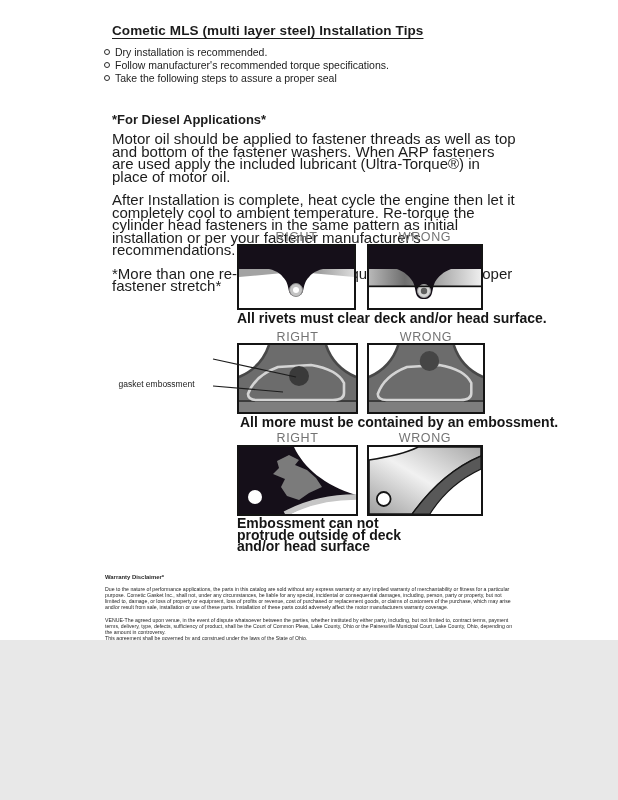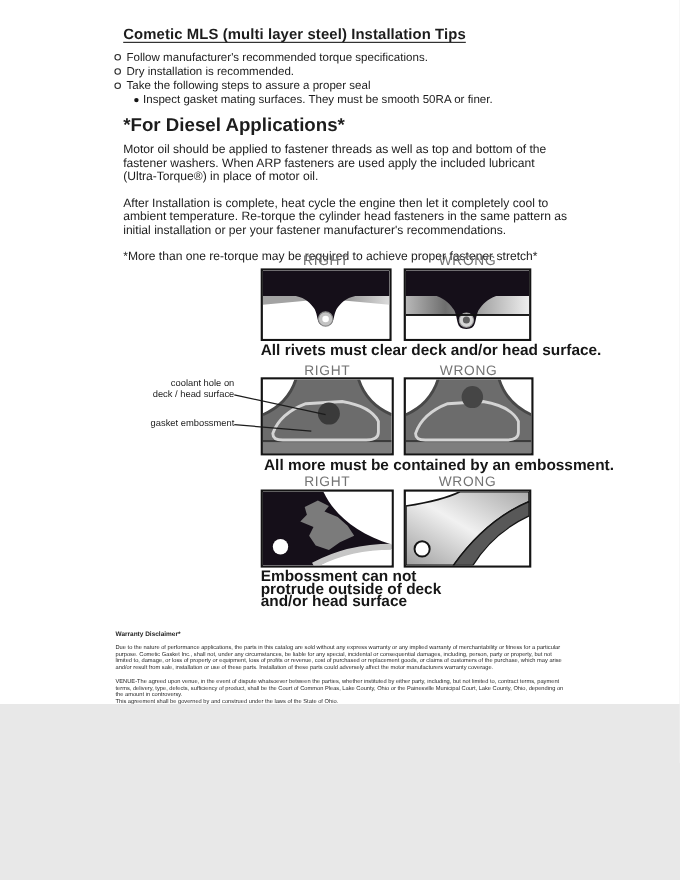--- a/index.html
+++ b/index.html
@@ -12,22 +12,22 @@
   
   .content { position:absolute; left:104px; top:23px; width:416px; }
   .doc-title { margin:0 0 8px 8px; font-size:13.5px; font-weight:bold;
     text-decoration:underline; text-underline-offset:3px; letter-spacing:0.1px; }
   .bullet-row { display:flex; align-items:baseline; font-size:10.5px; line-height:13px; }
   .o-marker { flex:none; width:4px; height:4px; border:1.1px solid #2b2b2b;
     border-radius:50%; margin:0 5px 0 0; align-self:center; margin-top:-1px; }
   .sub { padding-left:18px; }
   .f-marker { flex:none; width:4px; height:4px; background:#141414;
     border-radius:50%; margin:0 4px 0 0; align-self:center; margin-top:-1px; }
-  .diesel-heading { margin:6px 0 6px 8px; font-size:17px; font-weight:bold; }
-  .para { margin:0 0 11px 8px; width:404px; font-size:11px; line-height:12.5px; }
+  .diesel-heading { margin:27px 0 6px 8px; font-size:13px; font-weight:bold; }
+  .para { margin:0 0 11px 8px; width:404px; font-size:15px; line-height:12.5px; }
   .para.last { margin-bottom:0; }
   
   .dlabel { position:absolute; font-size:12.5px; letter-spacing:0.6px;
     text-align:center; color:#737373; }
   .panel { position:absolute; border:2px solid #141414; box-sizing:border-box;
     background:#fff; }
   .panel svg { display:block; width:100%; height:100%; }
   .caption { position:absolute; font-size:14px; font-weight:bold; line-height:11.5px; color:#161616; }
   .side-label { position:absolute; font-size:8.5px; line-height:9.8px;
     text-align:right; color:#1a1a1a; }
@@ -44,33 +44,29 @@
 </head>
 <body>
 
 <div class="page">
 
   <div class="content">
     <h1 class="doc-title">Cometic MLS (multi layer steel) Installation Tips</h1>
 
     <div class="bullet-row">
       <span class="o-marker"></span>
+      <span>Dry installation is recommended.</span>
+    </div>
+    <div class="bullet-row">
+      <span class="o-marker"></span>
       <span>Follow manufacturer's recommended torque specifications.</span>
     </div>
     <div class="bullet-row">
       <span class="o-marker"></span>
-      <span>Dry installation is recommended.</span>
-    </div>
-    <div class="bullet-row">
-      <span class="o-marker"></span>
       <span>Take the following steps to assure a proper seal</span>
-    </div>
-    <div class="bullet-row sub">
-      <span class="f-marker"></span>
-      <span>Inspect gasket mating surfaces.  They must be smooth 50RA or finer.</span>
     </div>
 
     <div class="diesel-heading">*For Diesel Applications*</div>
     <p class="para">Motor oil should be applied to fastener threads as well as top and bottom of the fastener washers. When ARP fasteners are used apply the included lubricant (Ultra-Torque®) in place of motor oil.</p>
     <p class="para">After Installation is complete, heat cycle the engine then let it completely cool to ambient temperature. Re-torque the cylinder head fasteners in the same pattern as initial installation or per your fastener manufacturer's recommendations.</p>
     <p class="para last">*More than one re-torque may be required to achieve proper fastener stretch*</p>
   </div>
 
   <div class="dlabel" style="left:237px; top:230px; width:119px;">RIGHT</div>
   <div class="dlabel" style="left:367px; top:230px; width:116px;">WRONG</div>
@@ -108,25 +104,21 @@
       <circle cx="55" cy="45" r="3.2" fill="#5f5f5f"></circle>
       <rect x="0" y="39.5" width="112" height="1.7" fill="#101010"></rect>
     </svg>
   </div>
 
   <div class="caption" style="left:237px; top:313px;">All rivets must clear deck and/or head surface.</div>
 
   <div class="dlabel" style="left:237px; top:330px; width:121px;">RIGHT</div>
   <div class="dlabel" style="left:367px; top:330px; width:118px;">WRONG</div>
 
-  <div class="side-label" style="left:100px; top:344px; width:113px;">
-    <span>coolant hole on</span><br>
-    <span>deck / head surface</span>
-  </div>
-  <div class="side-label" style="left:100px; top:380px; width:113px;">gasket embossment</div>
+  <div class="side-label" style="left:100px; top:380px; width:113px;text-align:center;">gasket embossment</div>
 
   <svg class="leader-overlay" viewBox="0 0 96 42">
     <line x1="1" y1="4" x2="84" y2="22" stroke="#1c1c1c" stroke-width="1.2"></line>
     <line x1="1" y1="31" x2="71" y2="37" stroke="#1c1c1c" stroke-width="1.2"></line>
   </svg>
 
   <div class="panel" style="left:237px; top:343px; width:121px; height:71px;">
     <svg viewBox="0 0 117 67" preserveAspectRatio="none">
       <rect width="117" height="67" fill="#6c6c6c"></rect>
       <path d="M0,0 H30 C25,15 14,26 0,32 Z" fill="#ffffff"></path>

